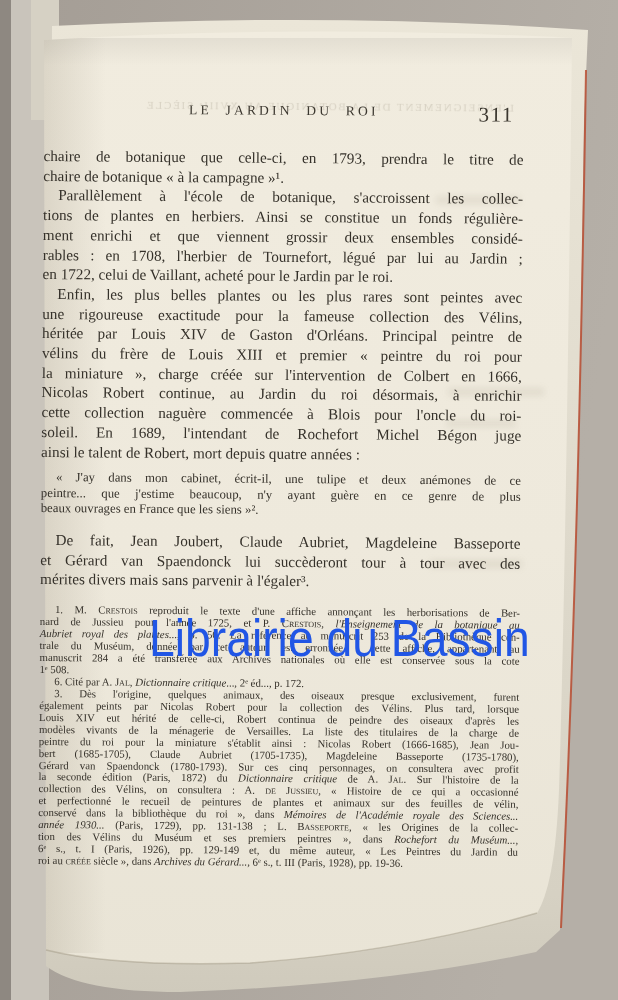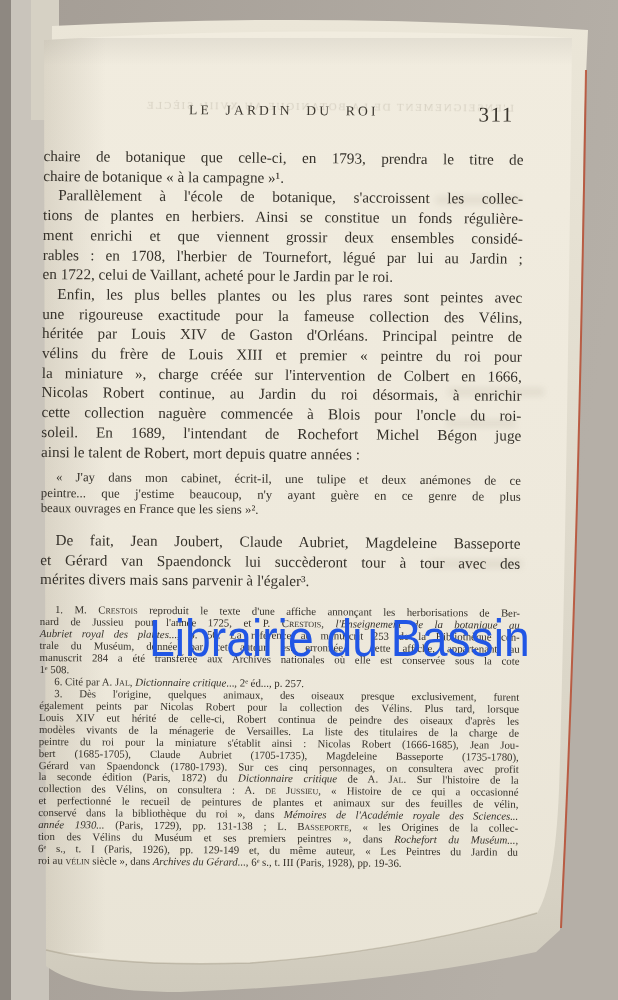--- a/index.html
+++ b/index.html
@@ -153,36 +153,36 @@
     <div class="footnotes">
         <div class="sec sec-footnote">
           <div class="ln first"><span>1. M. </span><span class="sc">Crestois</span><span> reproduit le texte d'une affiche annonçant les herborisations de Ber-</span></div>
           <div class="ln"><span>nard de Jussieu pour l'année 1725, et P. </span><span class="sc">Crestois</span><span>, </span><span class="it">l'Enseignement de la botanique au</span></div>
           <div class="ln"><span class="it">Aubriet royal des plantes</span><span>..., p. 56. La référence au manuscrit 253 de la Bibliothèque cen-</span></div>
           <div class="ln">trale du Muséum, donnée par cet auteur, est erronnée : cette affiche, appartenant au</div>
           <div class="ln">manuscrit 284 a été transférée aux Archives nationales où elle est conservée sous la cote</div>
           <div class="ln last">1ᵉ 508.</div>
         </div>
         <div class="sec sec-footnote">
-          <div class="ln last first"><span>6. Cité par A. </span><span class="sc">Jal</span><span>, </span><span class="it">Dictionnaire critique</span><span>..., 2ᵉ éd..., p. 257.</span></div>
+          <div class="ln last first"><span>6. Cité par A. </span><span class="sc">Jal</span><span>, </span><span class="it">Dictionnaire critique</span><span>..., 2ᵉ éd..., p. 172.</span></div>
         </div>
         <div class="sec sec-footnote">
           <div class="ln first">3. Dès l'origine, quelques animaux, des oiseaux presque exclusivement, furent</div>
           <div class="ln">également peints par Nicolas Robert pour la collection des Vélins. Plus tard, lorsque</div>
           <div class="ln">Louis XIV eut hérité de celle-ci, Robert continua de peindre des oiseaux d'après les</div>
           <div class="ln">modèles vivants de la ménagerie de Versailles. La liste des titulaires de la charge de</div>
           <div class="ln">peintre du roi pour la miniature s'établit ainsi : Nicolas Robert (1666-1685), Jean Jou-</div>
           <div class="ln">bert (1685-1705), Claude Aubriet (1705-1735), Magdeleine Basseporte (1735-1780),</div>
           <div class="ln">Gérard van Spaendonck (1780-1793). Sur ces cinq personnages, on consultera avec profit</div>
           <div class="ln"><span>la seconde édition (Paris, 1872) du </span><span class="it">Dictionnaire critique</span><span> de A. </span><span class="sc">Jal</span><span>. Sur l'histoire de la</span></div>
           <div class="ln"><span>collection des Vélins, on consultera : A. </span><span class="sc">de Jussieu</span><span>, « Histoire de ce qui a occasionné</span></div>
           <div class="ln">et perfectionné le recueil de peintures de plantes et animaux sur des feuilles de vélin,</div>
           <div class="ln"><span>conservé dans la bibliothèque du roi », dans </span><span class="it">Mémoires de l'Académie royale des Sciences...</span></div>
           <div class="ln"><span class="it">année 1930...</span><span> (Paris, 1729), pp. 131-138 ; L. </span><span class="sc">Basseporte</span><span>, « les Origines de la collec-</span></div>
           <div class="ln"><span>tion des Vélins du Muséum et ses premiers peintres », dans </span><span class="it">Rochefort du Muséum...,</span></div>
           <div class="ln">6ᵉ s., t. I (Paris, 1926), pp. 129-149 et, du même auteur, « Les Peintres du Jardin du</div>
-          <div class="ln last"><span>roi au </span><span class="sc">vélin</span><span> siècle », dans </span><span class="it">Archives du Gérard...</span><span>, 6ᵉ s., t. III (Paris, 1928), pp. 19-36.</span></div>
+          <div class="ln last"><span>roi au </span><span class="sc">créée</span><span> siècle », dans </span><span class="it">Archives du Gérard...</span><span>, 6ᵉ s., t. III (Paris, 1928), pp. 19-36.</span></div>
         </div>
       </div>
   </div>
 
   <div class="watermark">Librairie du Bassin</div>
 </div>
 
 </body></html>

